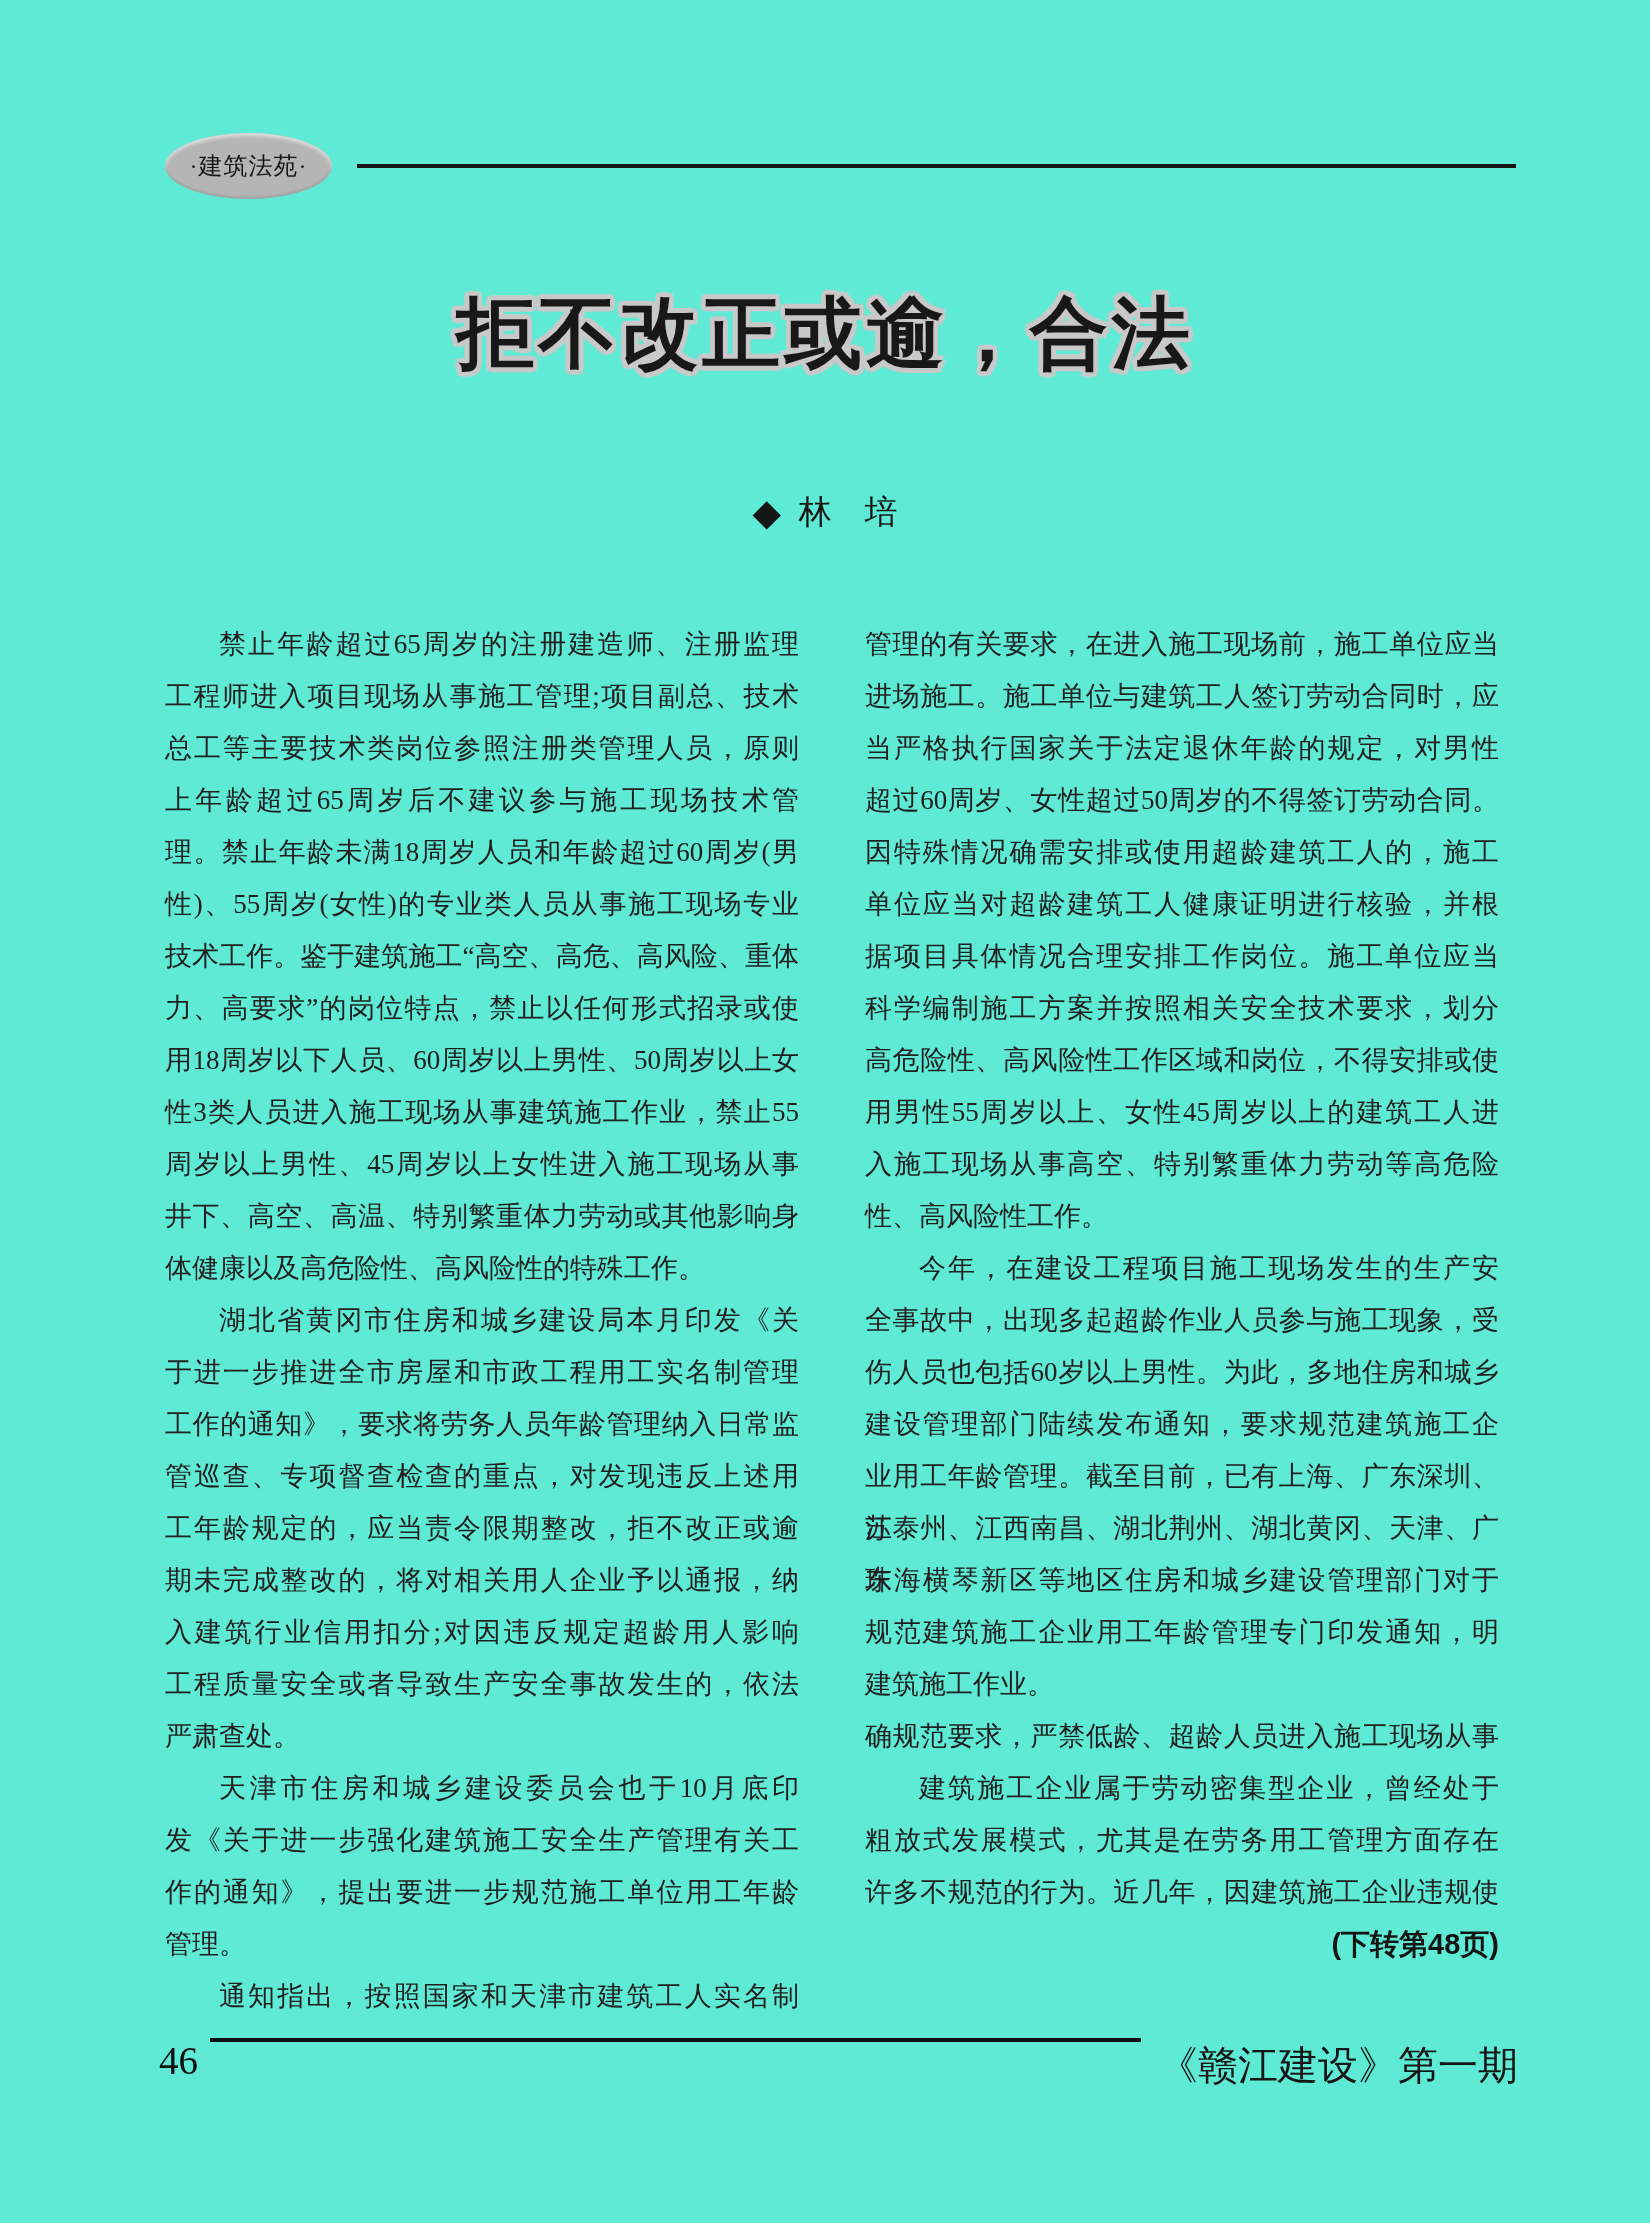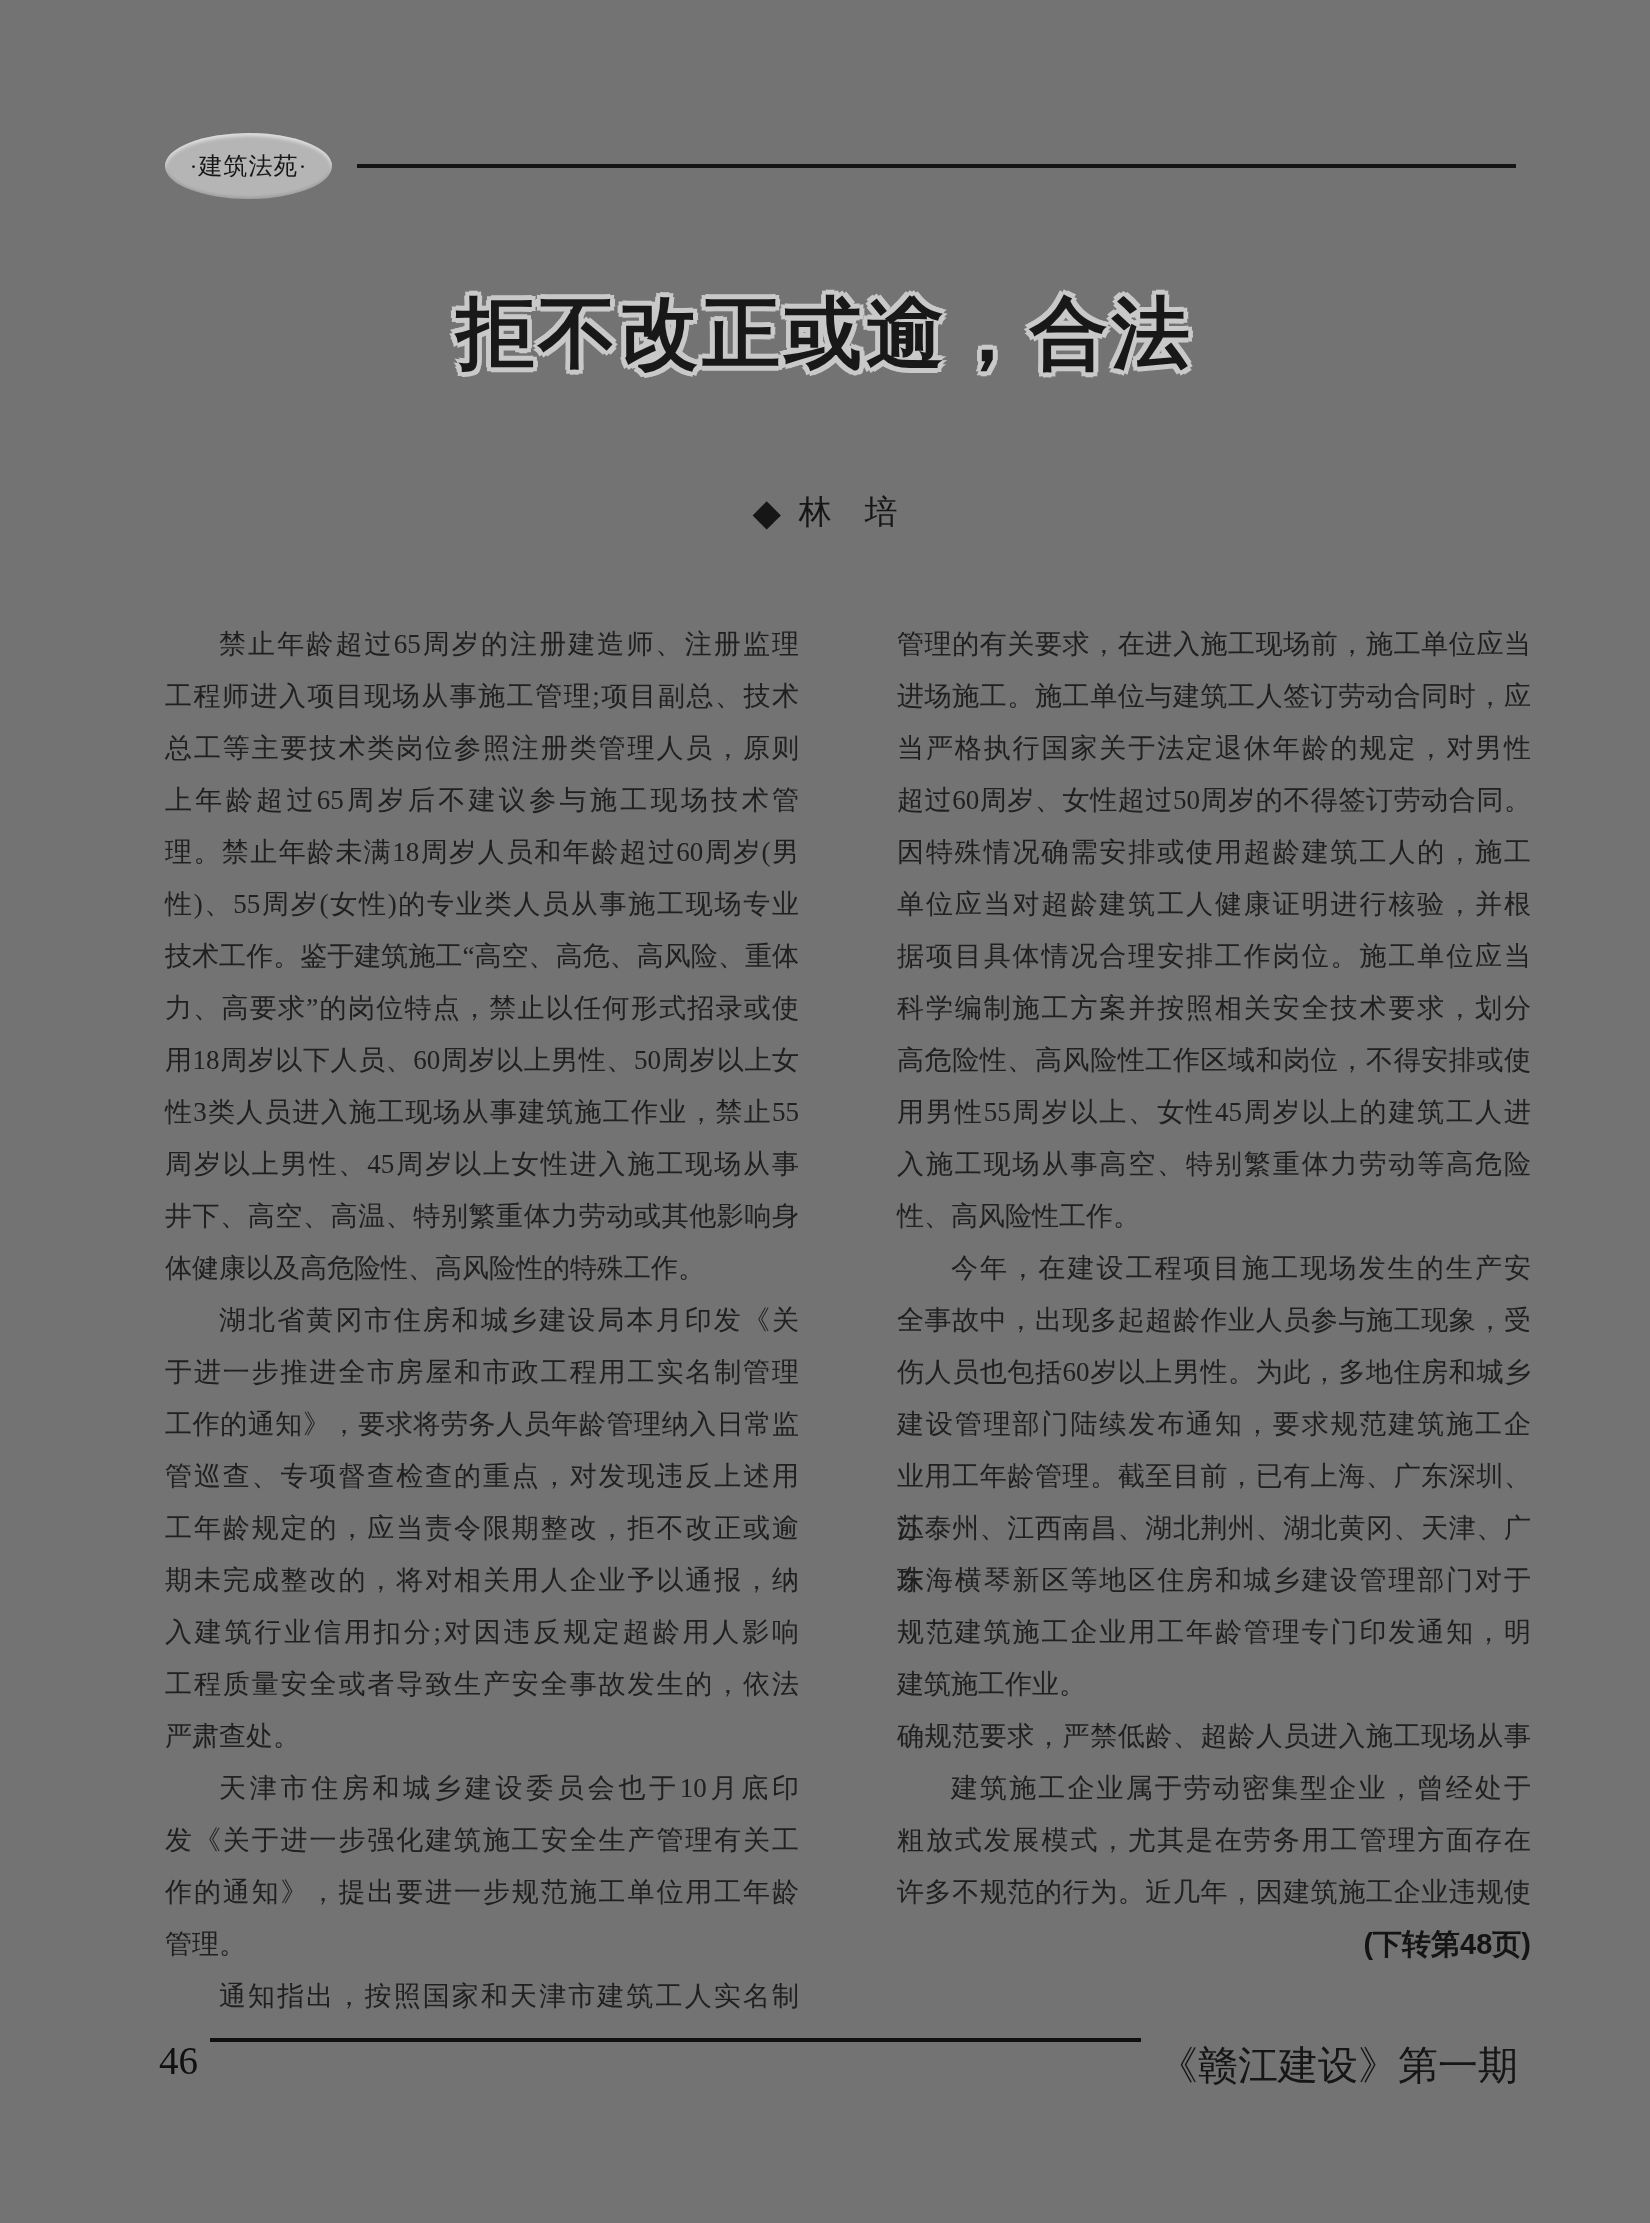--- a/index.html
+++ b/index.html
@@ -1,19 +1,19 @@
 <!DOCTYPE html>
 <html lang="zh" style="--badge-gray: #b5b5b5; --title-halo: #c9c9c9; --ink: #1d1d1d;"><head>
 <meta charset="utf-8">
 <style>
   html,body{margin:0;padding:0;background:#e8e8e8;}
   .page{
     position:relative;
     width:1651px;height:2223px;
-    background:#737373;
+    background:#5eead4;
     margin:0 auto;
     overflow:hidden;
     font-family:"Liberation Serif","DejaVu Serif",serif;
     color:var(--ink,#1d1d1d);
   }
   
   .header{position:absolute;left:165px;top:132px;width:1351px;height:68px;display:flex;align-items:center;}
   .badge{
     flex:0 0 auto;width:167px;height:66px;border-radius:50%;
     background:var(--badge-gray,#b5b5b5);
@@ -32,21 +32,21 @@
     text-shadow:
       -4.9px 0 0 var(--title-halo,#c9c9c9), 4.9px 0 0 var(--title-halo,#c9c9c9),
       0 -4.9px 0 var(--title-halo,#c9c9c9), 0 4.9px 0 var(--title-halo,#c9c9c9),
       -3.9px -3.9px 0 var(--title-halo,#c9c9c9), 3.9px -3.9px 0 var(--title-halo,#c9c9c9),
       -3.9px 3.9px 0 var(--title-halo,#c9c9c9), 3.9px 3.9px 0 var(--title-halo,#c9c9c9);
   }
   
   .author{position:absolute;left:158px;top:490px;width:1334px;text-align:center;font-size:33px;color:#161616;}
   .author .diamond{font-size:37px;margin-right:17.5px;vertical-align:-1.9px;}
   
-  .columns{position:absolute;left:165px;top:618px;width:1334px;display:flex;gap:98px;}
+  .columns{position:absolute;left:165px;top:618px;width:1334px;display:flex;gap:66px;}
   .col{width:634px;flex:0 0 634px;}
   .line{
     font-size:27px;line-height:52px;height:52px;
     color:#202020;text-align:justify;white-space:nowrap;
   }
   .line.just{white-space:normal;text-align-last:justify;}
   .line.ind{text-indent:54px;}
   .line.note{
     white-space:normal;text-align:right;
     font-family:"Liberation Sans","DejaVu Sans",sans-serif;

